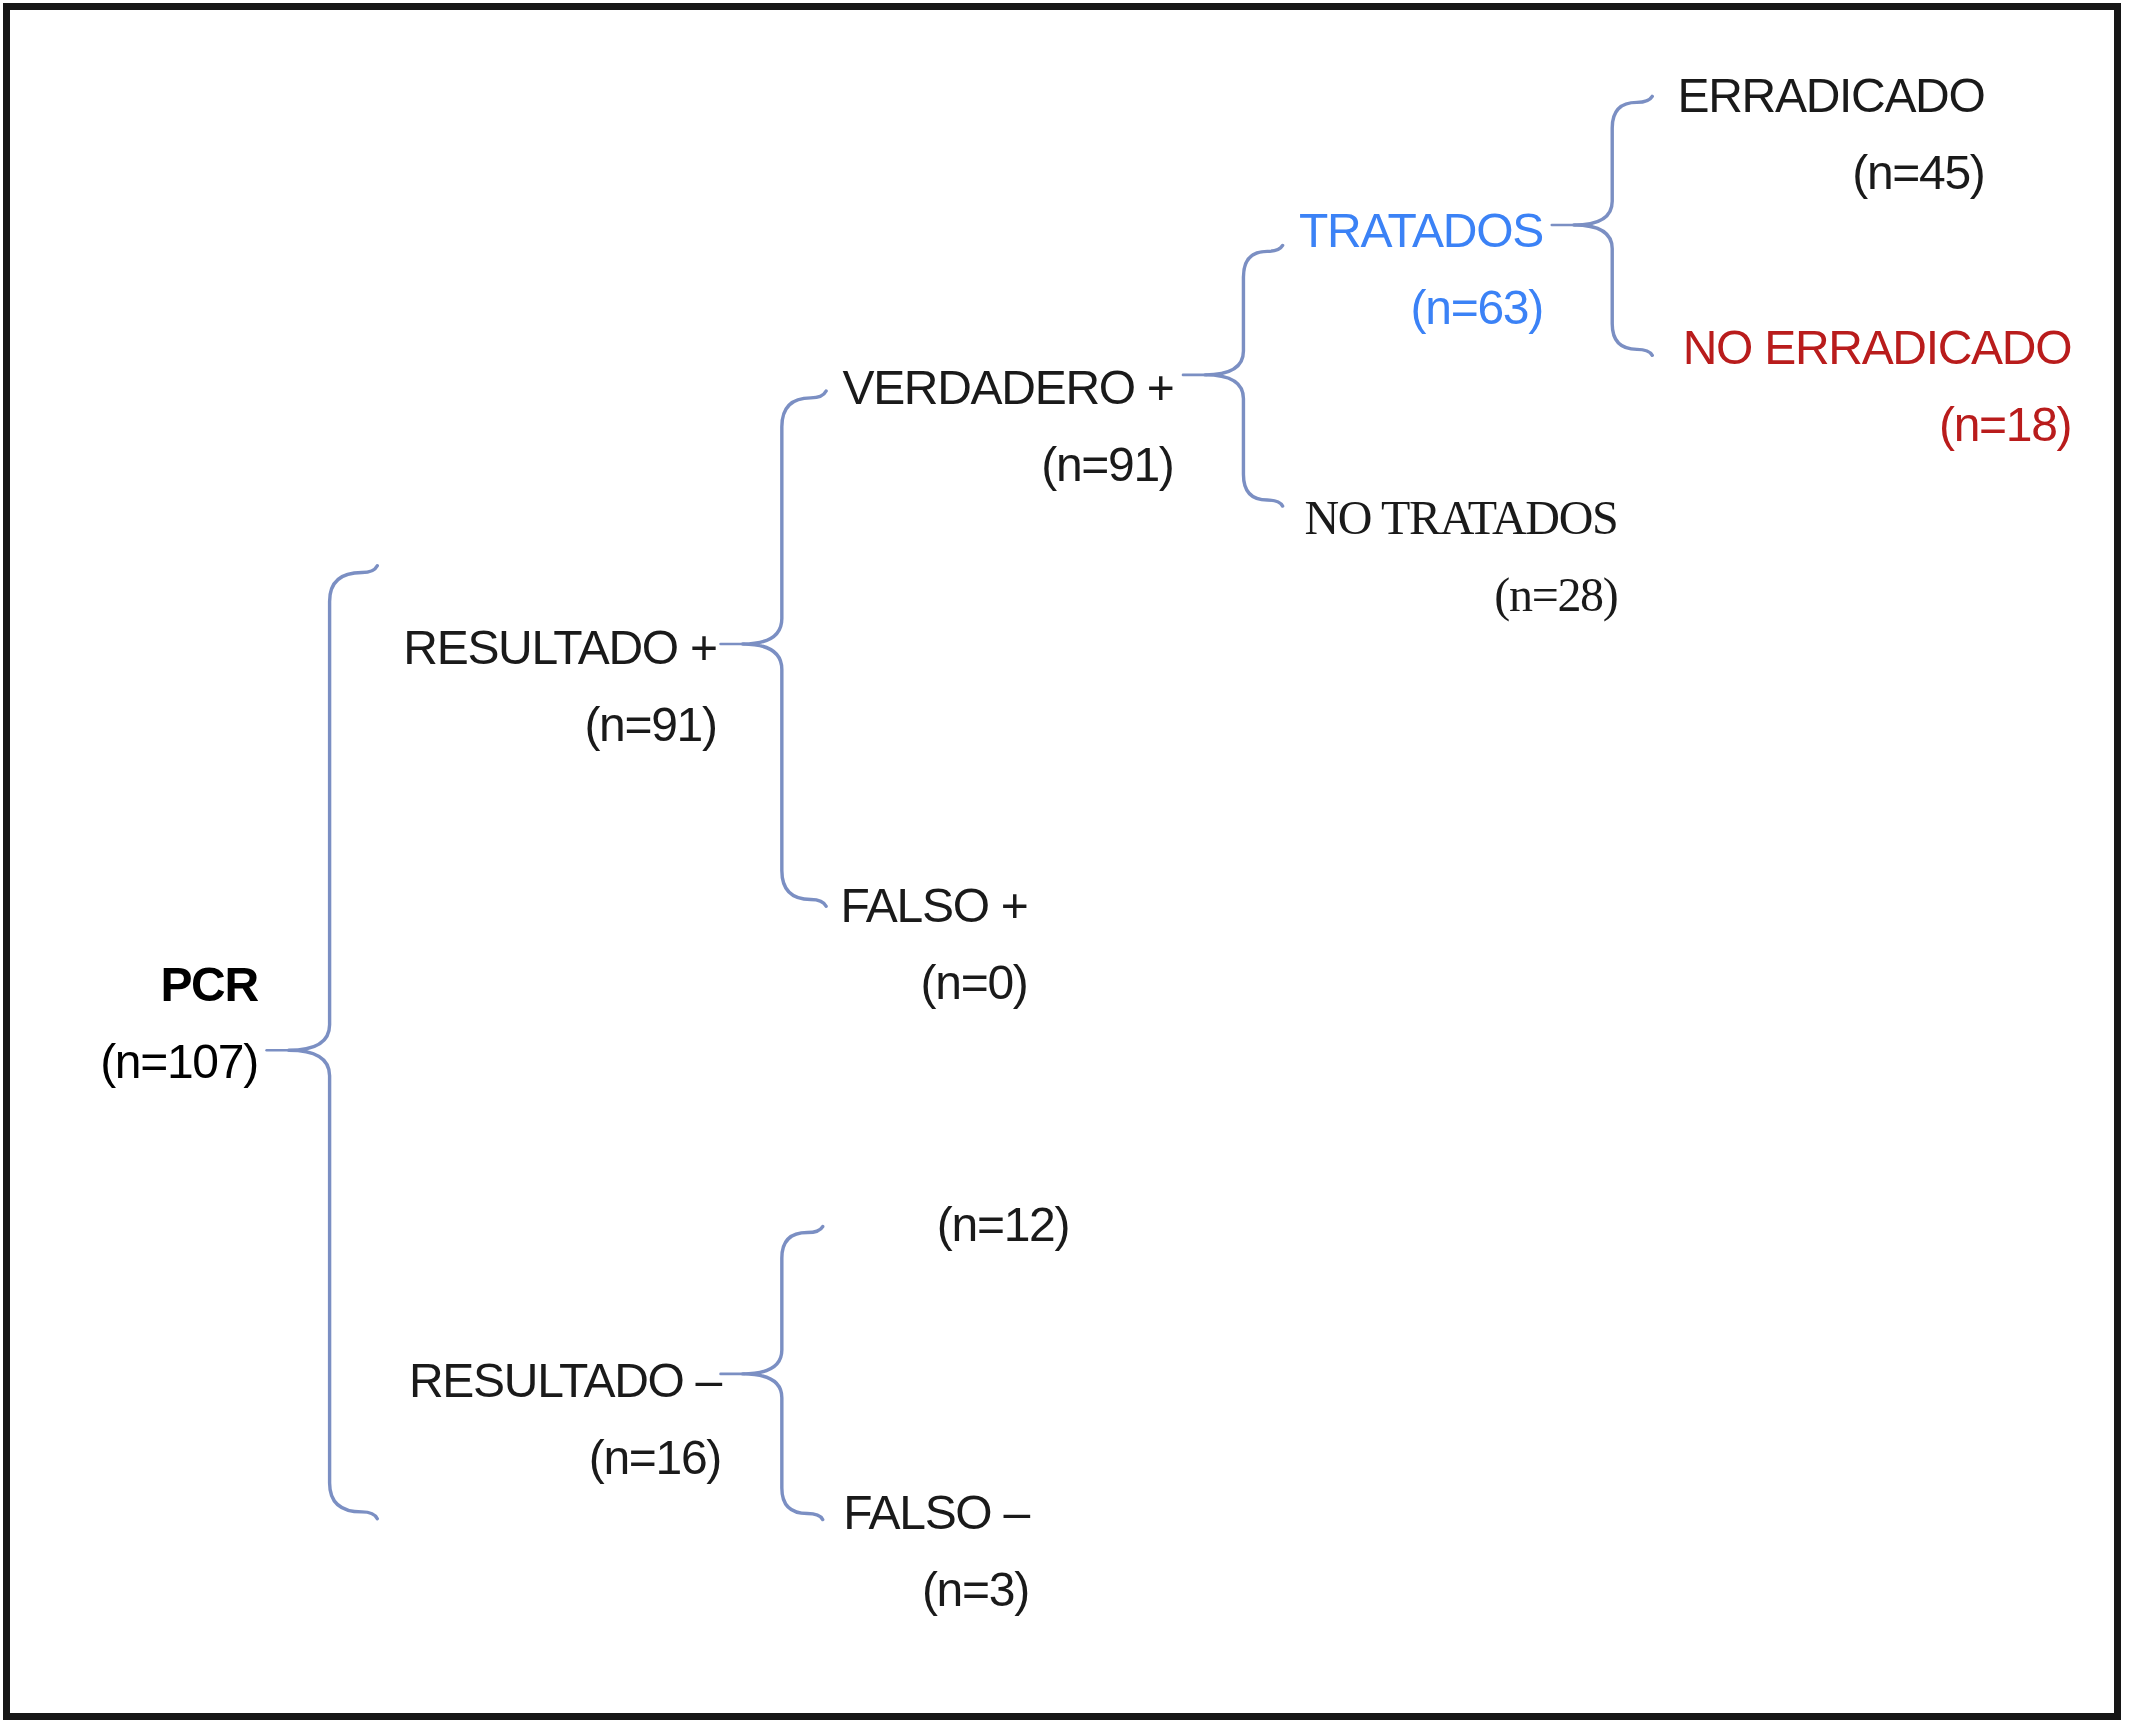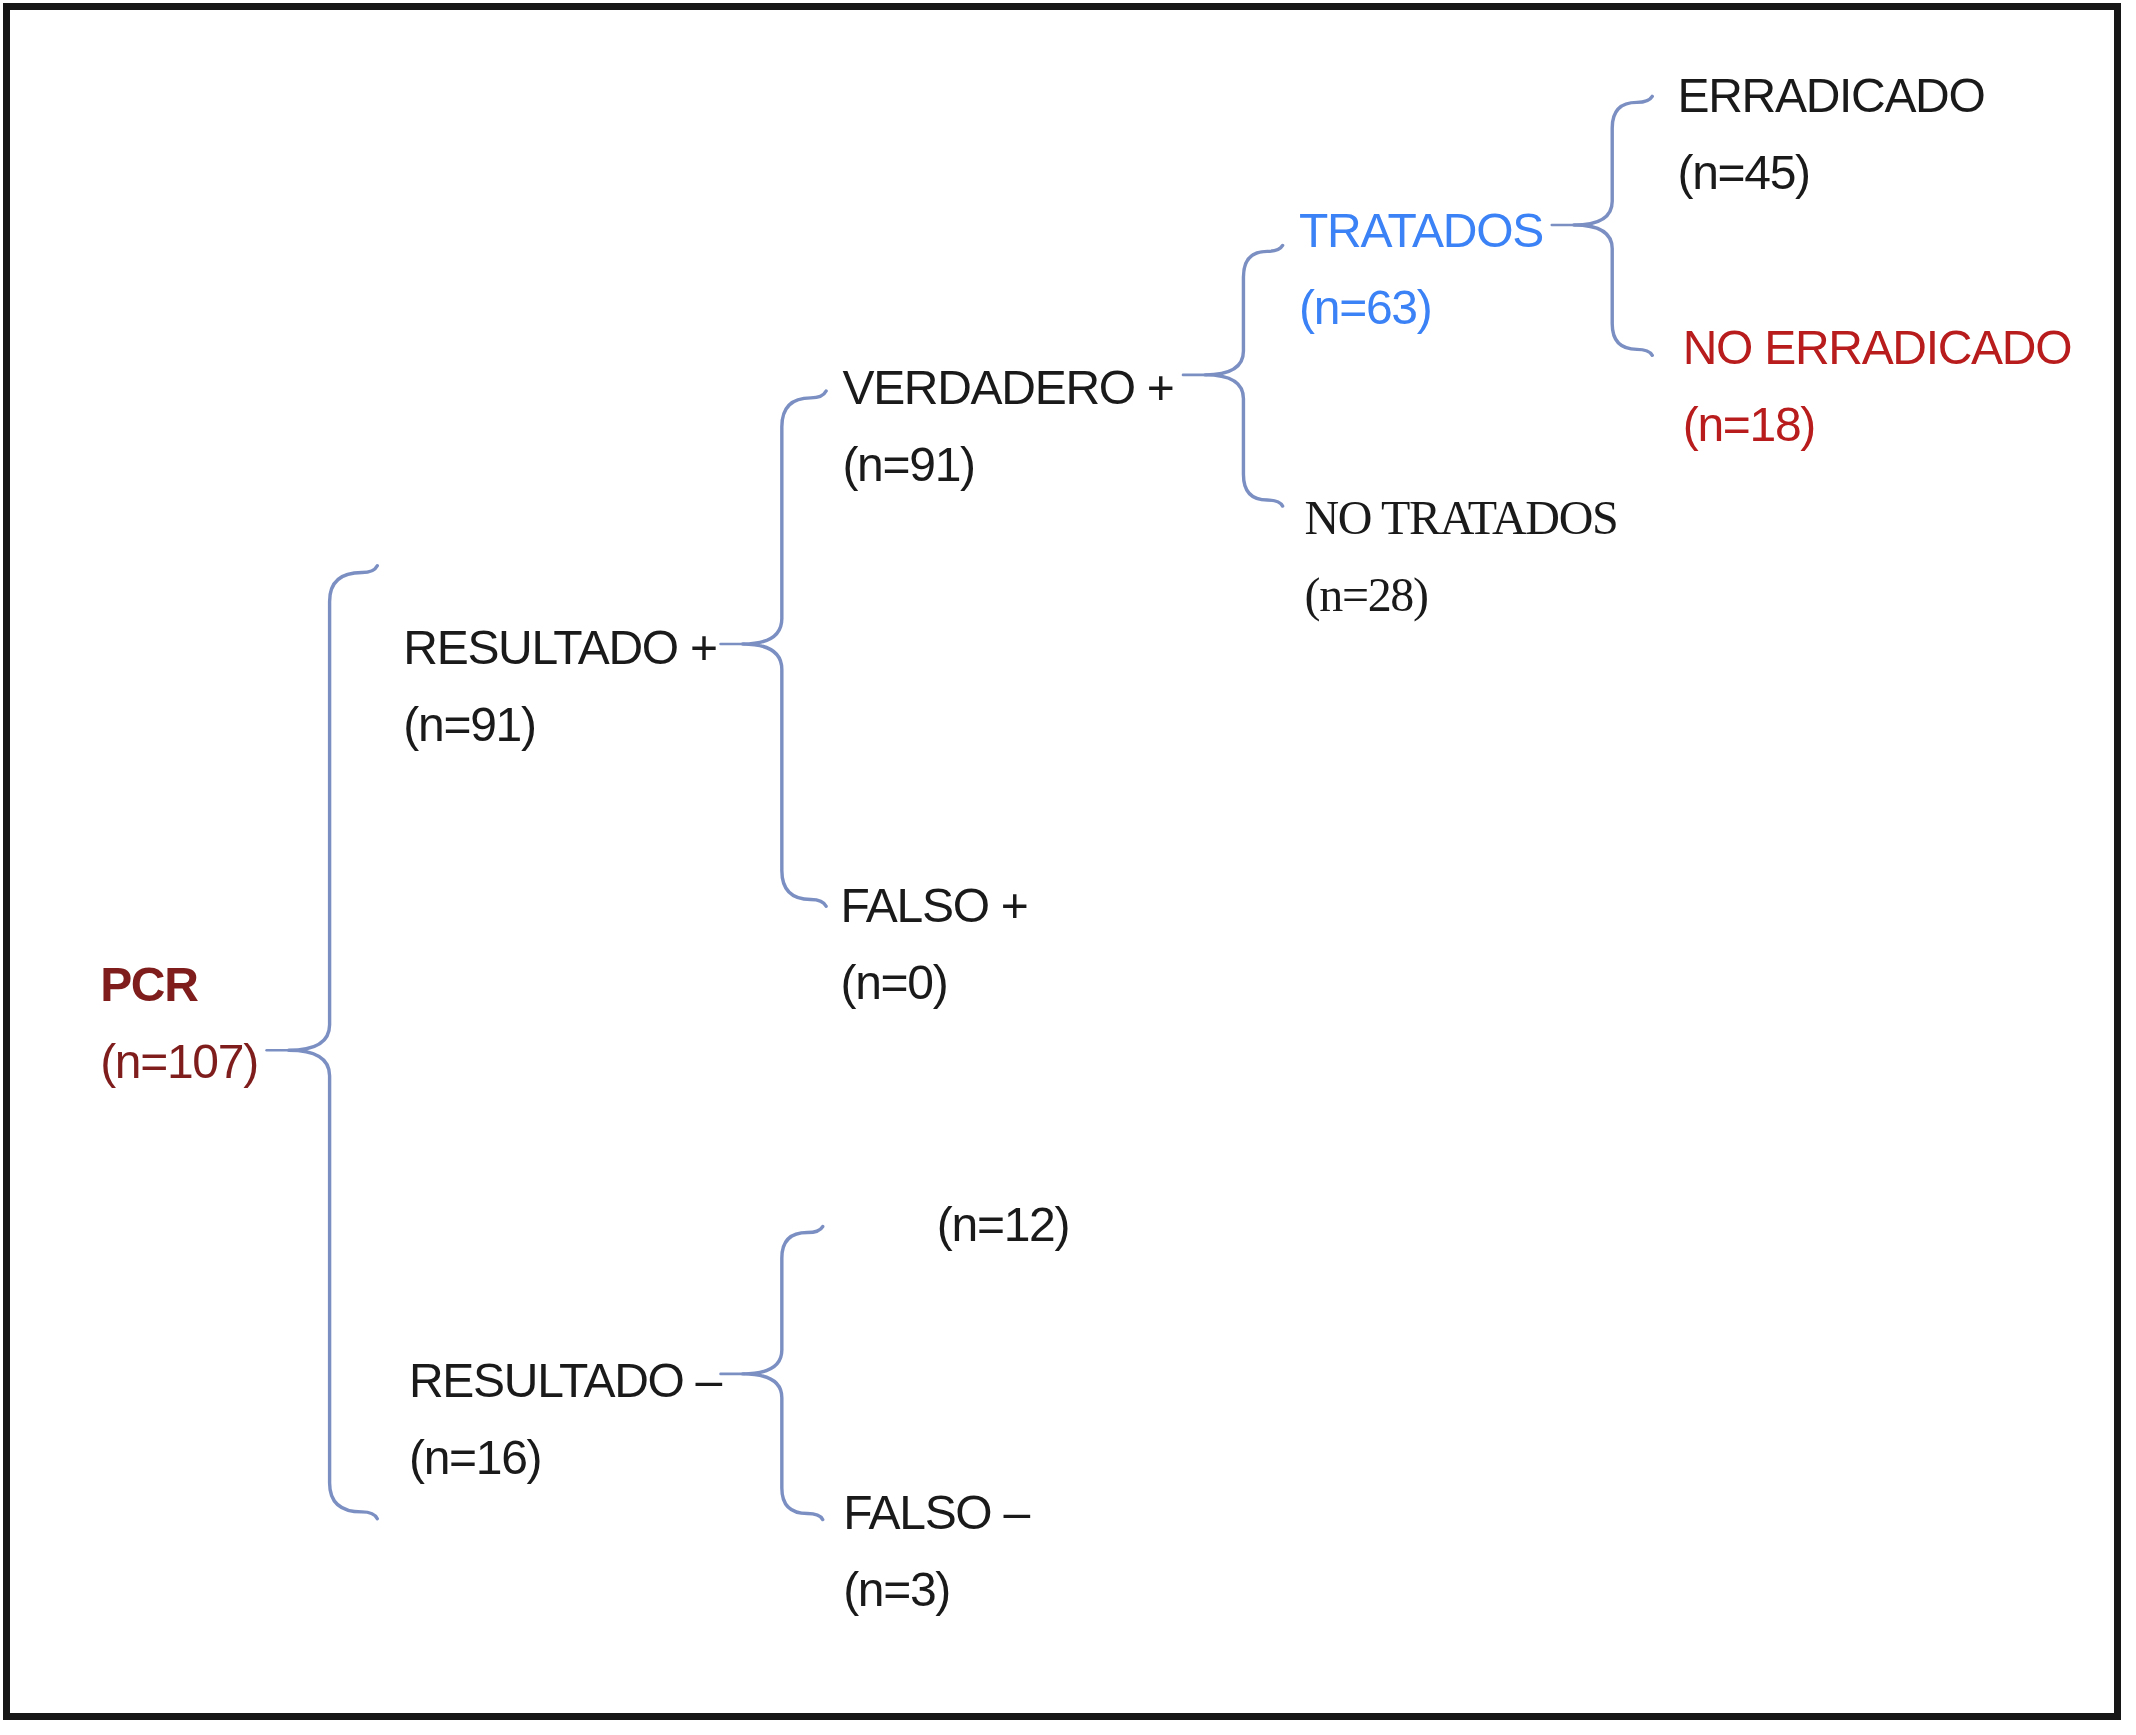--- a/index.html
+++ b/index.html
@@ -26,21 +26,21 @@
   .brace{
     fill:none;
     stroke:#7b8fc3;
     stroke-width:4;
     stroke-linecap:round;
     stroke-linejoin:round;
   }
   .node{
     position:absolute;
     transform:translateX(-50%);
-    text-align:left;
+    text-align:right;
     font-size:48px;
     letter-spacing:-1.3px;
     line-height:77px;
     color:#1a1a1a;
     white-space:nowrap;
   }
   .node .line{height:77px;}
   .bold{font-weight:bold;}
 </style>
 </head>
@@ -69,21 +69,21 @@
       <path class="brace" d="M 1940 113 Q 1936 120 1922 120 Q 1893 120 1893 150 L 1893 236 Q 1893 264 1848 264 Q 1893 264 1893 292 L 1893 380 Q 1893 410 1922 410 Q 1936 410 1940 417" style="stroke: rgb(123, 143, 195);"></path>
       <path class="brace" style="stroke-width: 3; stroke: rgb(123, 143, 195);" d="M 1822 264 L 1850 264"></path>
     </g>
 
     <g>
       <path class="brace" d="M 966 1440 Q 962 1447 948 1447 Q 918 1447 918 1477 L 918 1585 Q 918 1613 872 1613 Q 918 1613 918 1641 L 918 1747 Q 918 1777 948 1777 Q 962 1777 966 1784" style="stroke: rgb(123, 143, 195);"></path>
       <path class="brace" style="stroke-width: 3; stroke: rgb(123, 143, 195);" d="M 846 1613 L 874 1613"></path>
     </g>
   </svg>
 
-  <div class="node" style="left: 179px; top: 946px; color: #7f1d1d;">
+  <div class="node" style="left: 179px; top: 946px; color: #000000;">
     <div class="line bold">PCR</div>
     <div class="line">(n=107)</div>
   </div>
 
   <div class="node" style="left: 560px; top: 609px; color: rgb(26, 26, 26);">
     <div class="line">RESULTADO +</div>
     <div class="line">(n=91)</div>
   </div>
 
   <div class="node" style="left: 1008px; top: 349px; color: rgb(26, 26, 26);">

